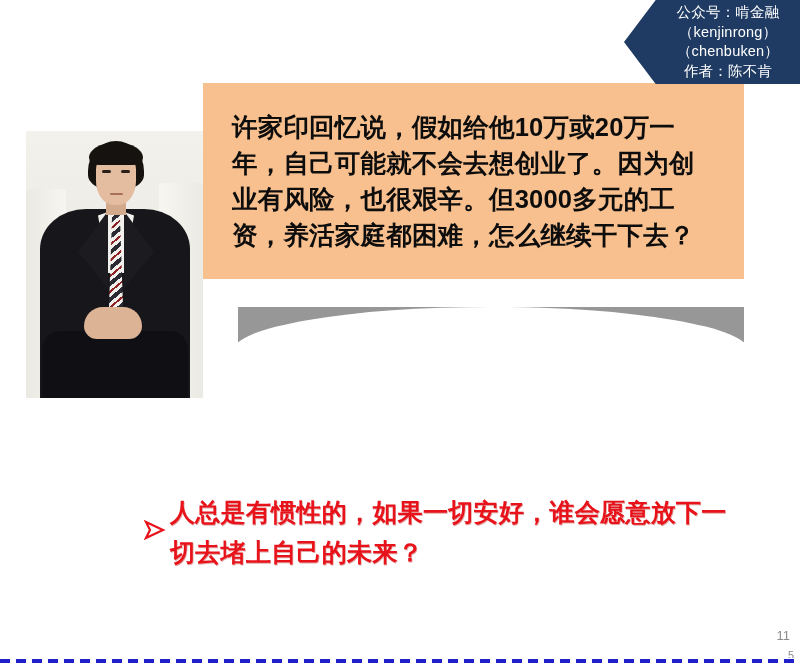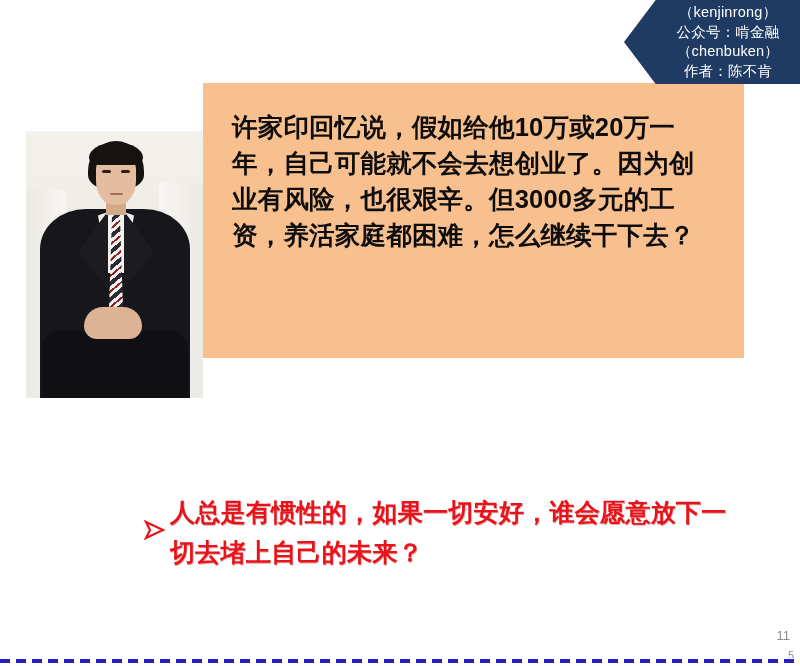--- a/index.html
+++ b/index.html
@@ -167,21 +167,21 @@
     transform: translateY(2px) scaleX(1.02);
     z-index: 1;
   }
 
   
   .orange-box {
     position: absolute;
     left: 203px;
     top: 83px;
     width: 541px;
-    height: 275px;
+    height: 196px;
     background: #f8c08e;
     z-index: 2;
   }
   .orange-text {
     position: absolute;
     left: 29px;
     top: 26px;
     width: 488px;
     color: #0d0d0d;
     font-size: 25.5px;
@@ -277,22 +277,22 @@
     <div class="ph-lap"></div>
     <div class="ph-hands"></div>
   </div>
 
   <div class="orange-box">
     <div class="orange-text">许家印回忆说，假如给他10万或20万一年，自己可能就不会去想创业了。因为创业有风险，也很艰辛。但3000多元的工资，养活家庭都困难，怎么继续干下去？</div>
   </div>
 
   <div class="banner">
     <div class="banner-inner">
+      <span class="banner-line">公众号：啃金融</span>
       <span class="banner-line">（kenjinrong）</span>
-      <span class="banner-line">公众号：啃金融</span>
       <span class="banner-line">（chenbuken）</span>
       <span class="banner-line">作者：陈不肯</span>
     </div>
   </div>
 
   <div class="red-block">
     <span class="bullet">
       <svg width="22" height="20" viewBox="0 0 22 20" aria-hidden="true">
         <path d="M2 2 L19 10 L2 18 L6 10 Z" fill="#ffffff" stroke="#e8131a" stroke-width="2.2" stroke-linejoin="miter"></path>
       </svg>

